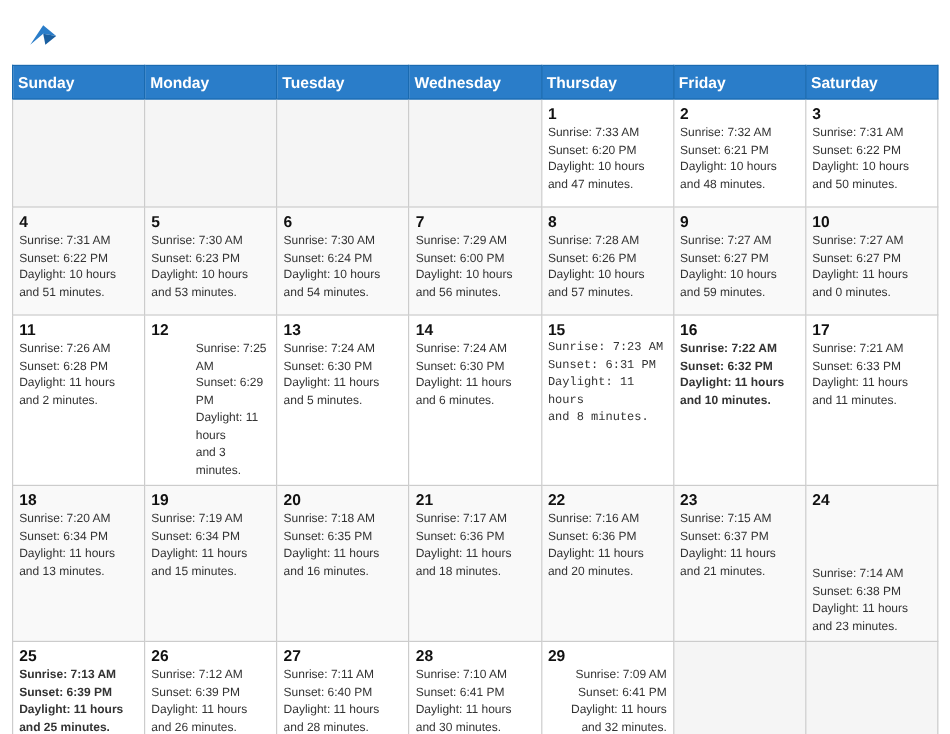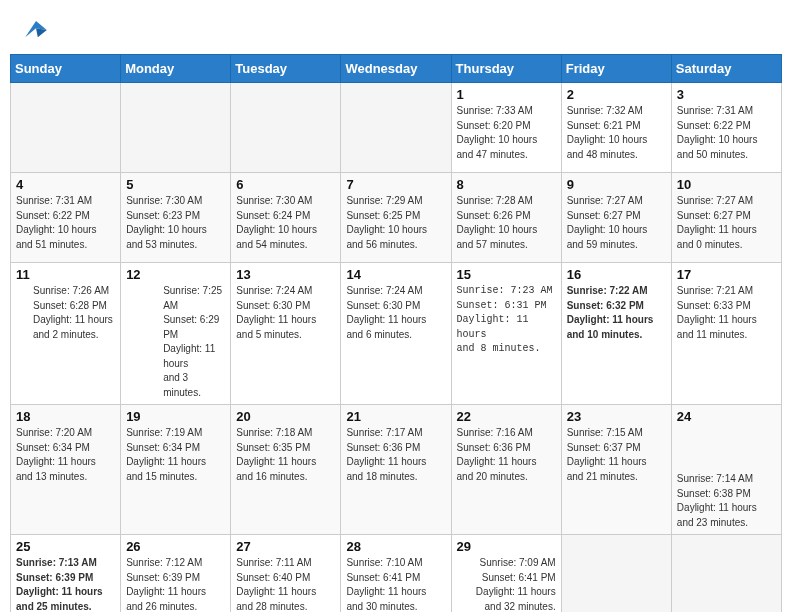--- a/index.html
+++ b/index.html
@@ -175,21 +175,21 @@
           <td>
             <div class="day-number">6</div>
             <div class="day-info" style="white-space: pre-line;">Sunrise: 7:30 AM
 Sunset: 6:24 PM
 Daylight: 10 hours
 and 54 minutes.</div>
           </td>
           <td>
             <div class="day-number">7</div>
             <div class="day-info" style="white-space: pre-line;">Sunrise: 7:29 AM
-Sunset: 6:25 PM
+Sunset: 6:00 PM
 Daylight: 10 hours
 and 56 minutes.</div>
           </td>
           <td>
             <div class="day-number">8</div>
             <div class="day-info" style="white-space: pre-line;">Sunrise: 7:28 AM
 Sunset: 6:26 PM
 Daylight: 10 hours
 and 57 minutes.</div>
           </td>
@@ -204,21 +204,21 @@
             <div class="day-number">10</div>
             <div class="day-info" style="white-space: pre-line;">Sunrise: 7:27 AM
 Sunset: 6:27 PM
 Daylight: 11 hours
 and 0 minutes.</div>
           </td>
         </tr>
         <tr>
           <td>
             <div class="day-number">11</div>
-            <div class="day-info" style="white-space: pre-line; margin-left: 17px;">Sunrise: 7:26 AM
+            <div class="day-info" style="white-space: pre-line;">Sunrise: 7:26 AM
 Sunset: 6:28 PM
 Daylight: 11 hours
 and 2 minutes.</div>
           </td>
           <td>
             <div class="day-number">12</div>
             <div class="day-info" style="white-space: pre-line; margin-left: 37px;">Sunrise: 7:25 AM
 Sunset: 6:29 PM
 Daylight: 11 hours
 and 3 minutes.</div>

